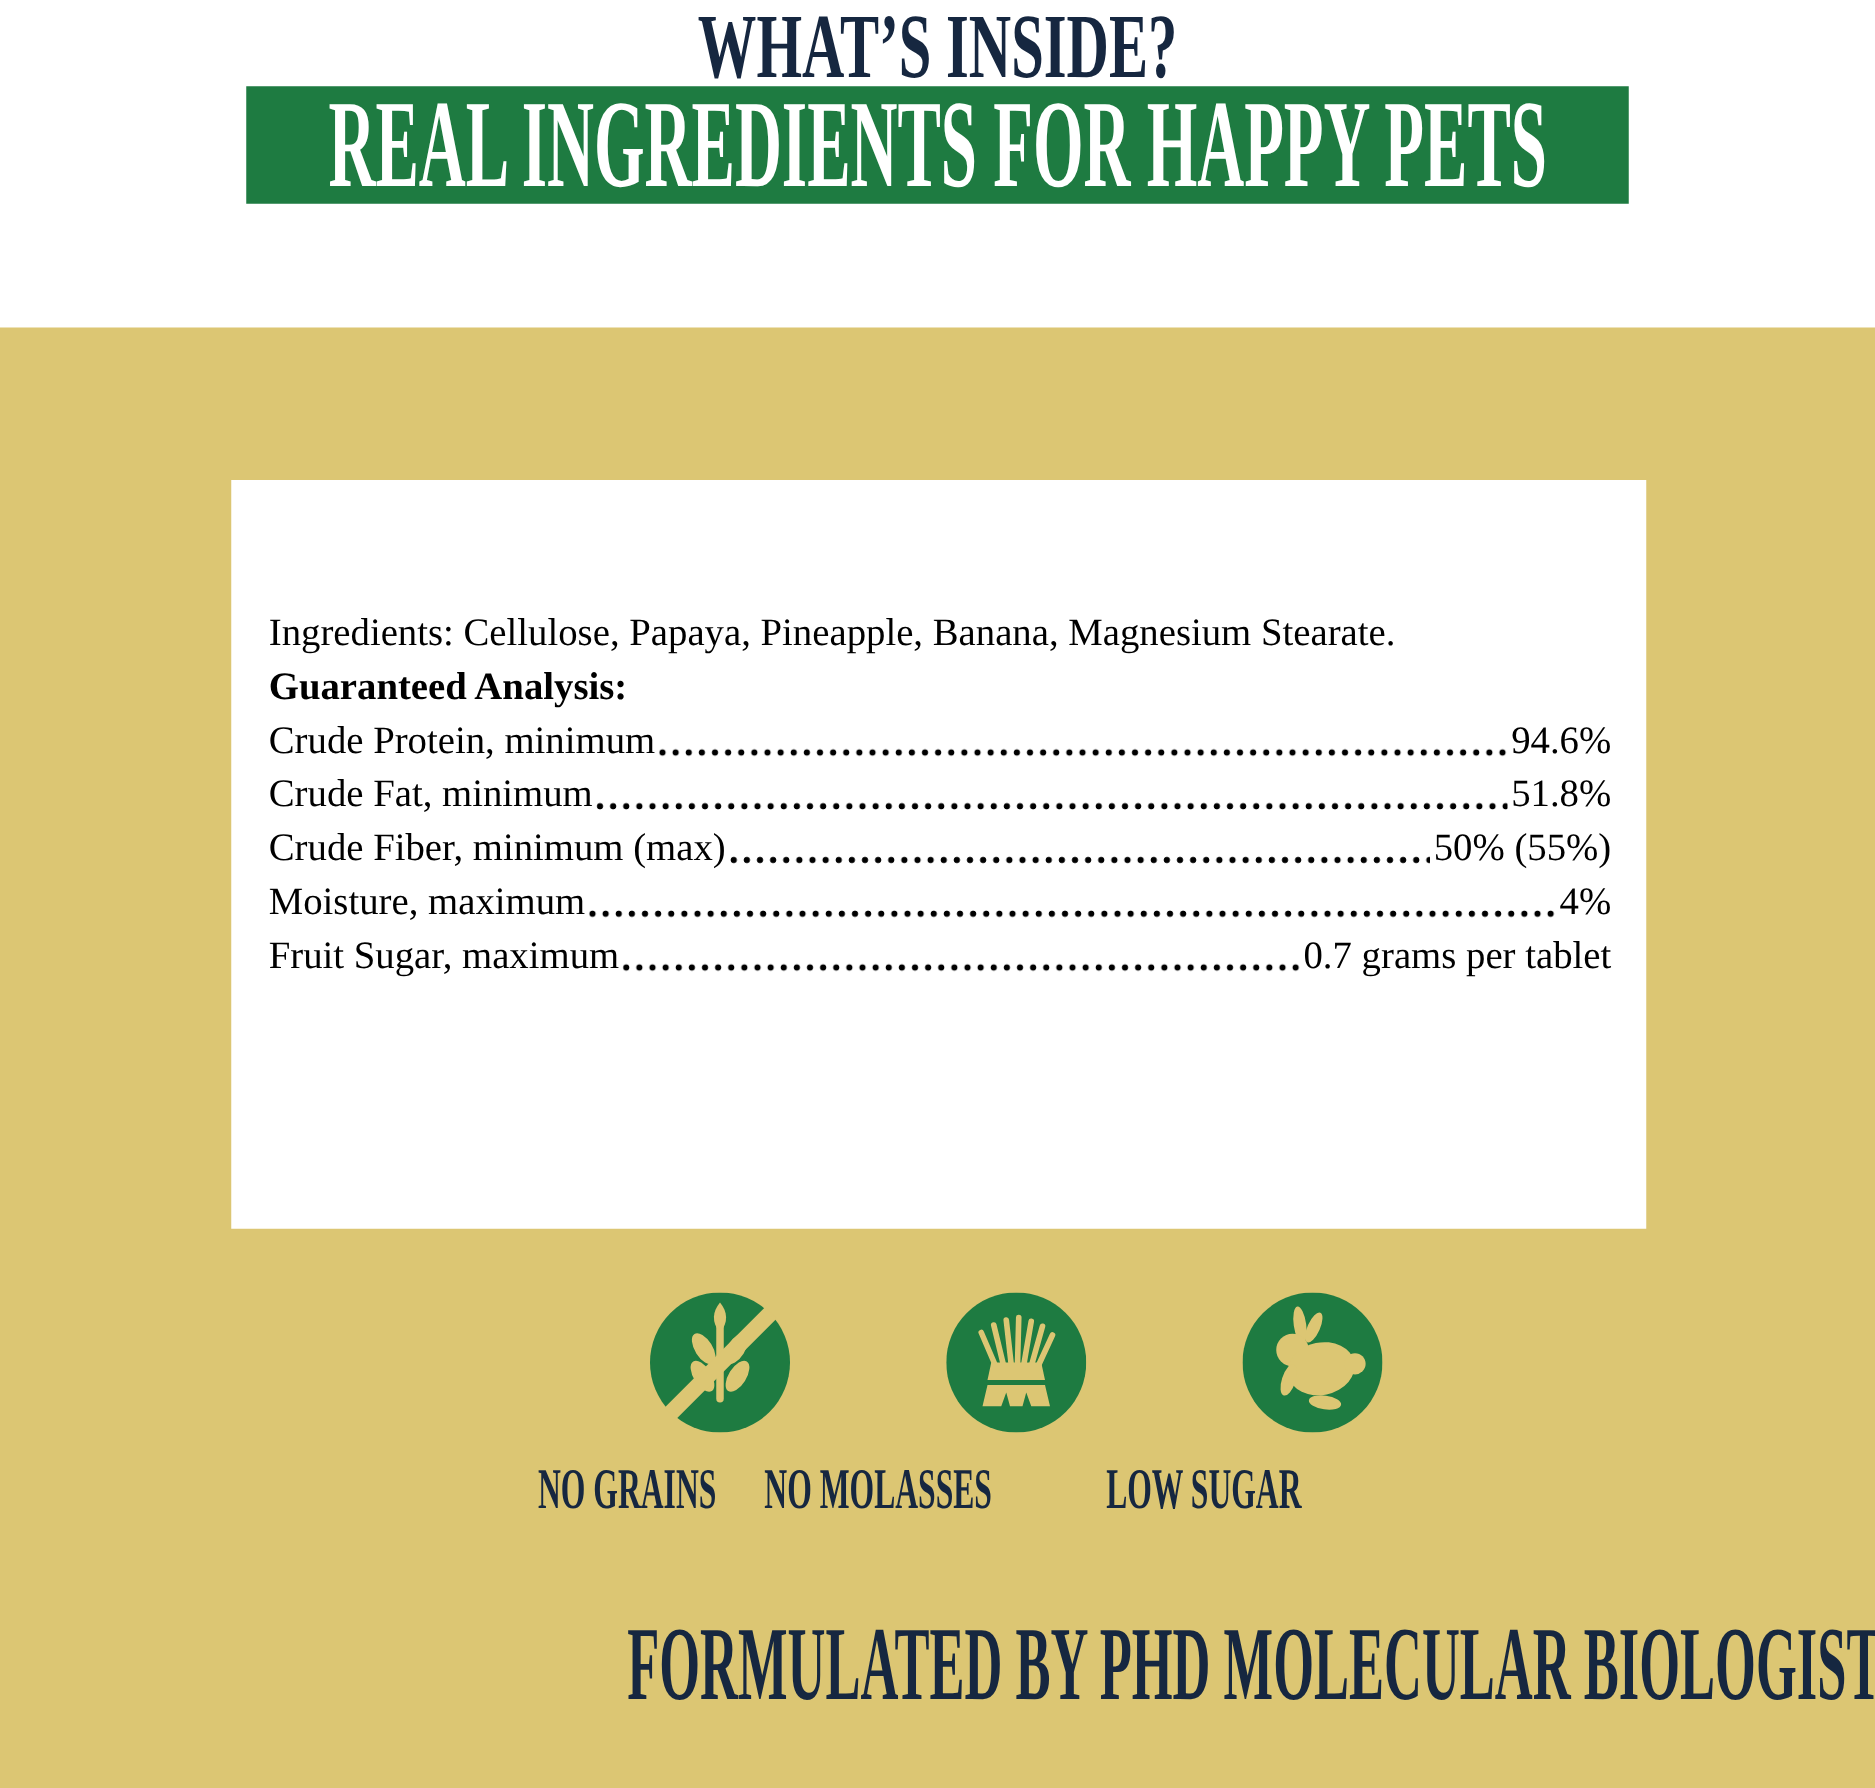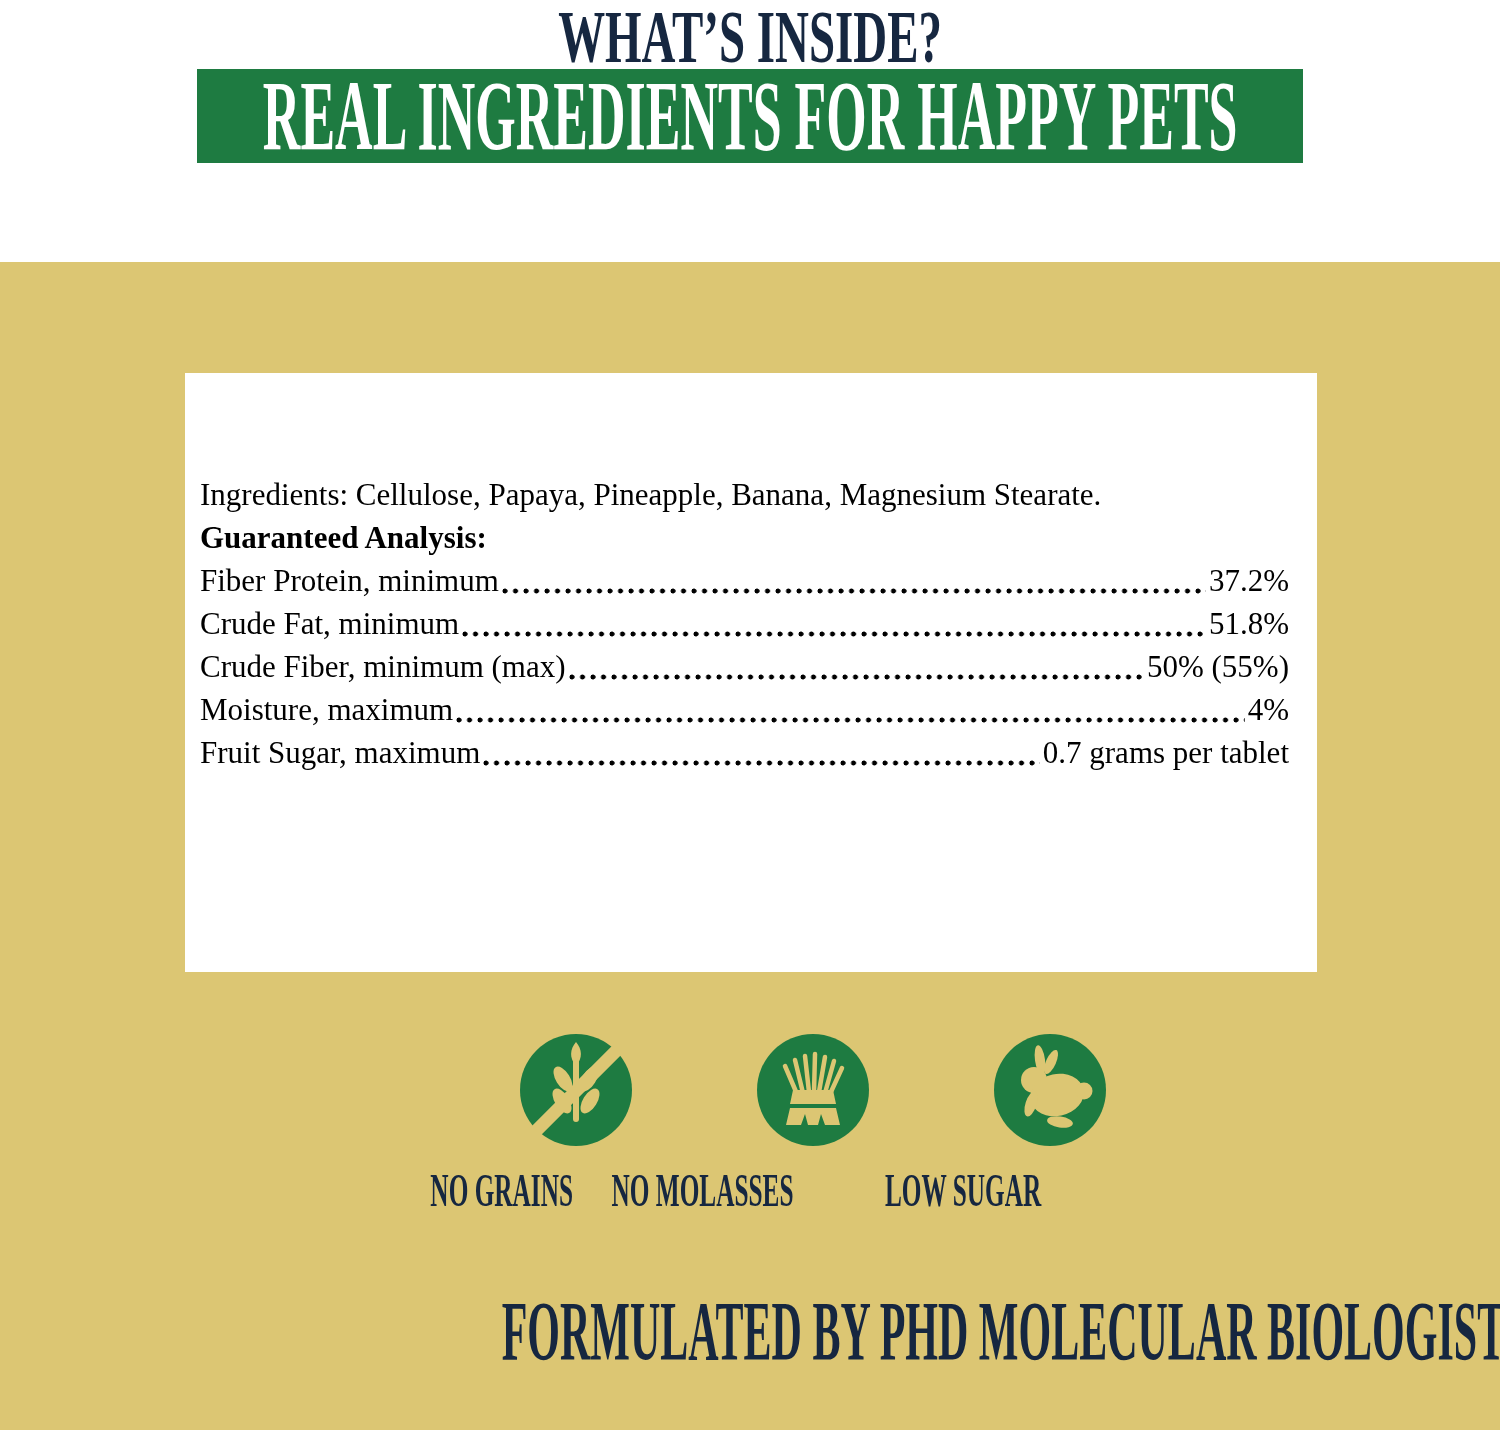--- a/index.html
+++ b/index.html
@@ -27,23 +27,23 @@
 
   .top-title{position:absolute;top:3px;left:0;right:0;text-align:center;}
   .banner{
     position:absolute;left:197px;top:69px;width:1106px;height:94px;
     background:var(--green);
     display:flex;align-items:center;justify-content:center;
   }
   .tan-section{position:absolute;left:0;top:262px;width:1500px;height:1168px;background:var(--tan);}
 
   .card{
-    position:absolute;left:185px;top:373px;width:1132px;height:599px;
+    position:absolute;left:185px;top:384px;width:1132px;height:599px;
     background:var(--white);
-    padding:100px 28px 0 15px;
+    padding:100px 28px 0 30px;
     color:var(--black);
     font-size:31px;line-height:43px;
   }
   .card .ga{font-weight:bold;}
   .row{display:flex;align-items:flex-end;}
   .row .lbl,.row .val{white-space:nowrap;}
   .row .dots{
     flex:1 1 auto;align-self:flex-end;height:6px;
     margin:0 3px 8px 3px;
     background-image:radial-gradient(circle at 3px 3px,var(--black) 2.2px,transparent 2.8px);
@@ -75,23 +75,23 @@
     <span class="cond t-banner">REAL INGREDIENTS FOR HAPPY PETS</span>
   </div>
 
   <div class="tan-section"></div>
 
   <div class="card">
     <div class="ing">Ingredients: Cellulose, Papaya, Pineapple, Banana, Magnesium Stearate.</div>
     <div class="ga">Guaranteed Analysis:</div>
 
     <div class="row">
-      <span class="lbl">Fiber Protein, minimum</span>
+      <span class="lbl">Crude Protein, minimum</span>
       <span class="dots"></span>
-      <span class="val">37.2%</span>
+      <span class="val">94.6%</span>
     </div>
     <div class="row">
       <span class="lbl">Crude Fat, minimum</span>
       <span class="dots"></span>
       <span class="val">51.8%</span>
     </div>
     <div class="row">
       <span class="lbl">Crude Fiber, minimum (max)</span>
       <span class="dots"></span>
       <span class="val">50% (55%)</span>

